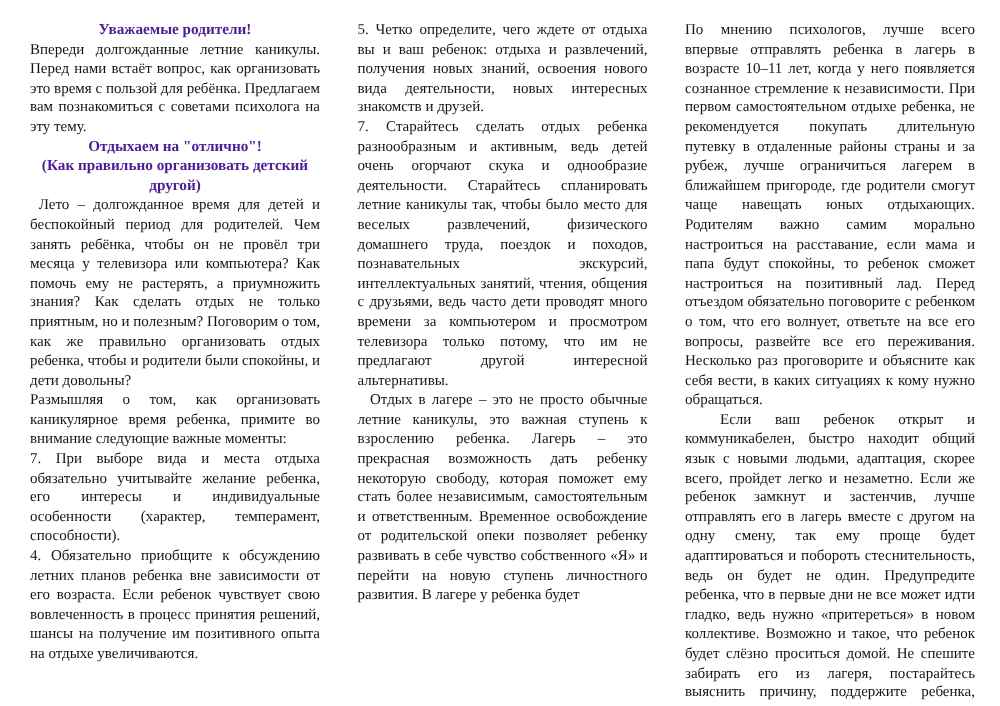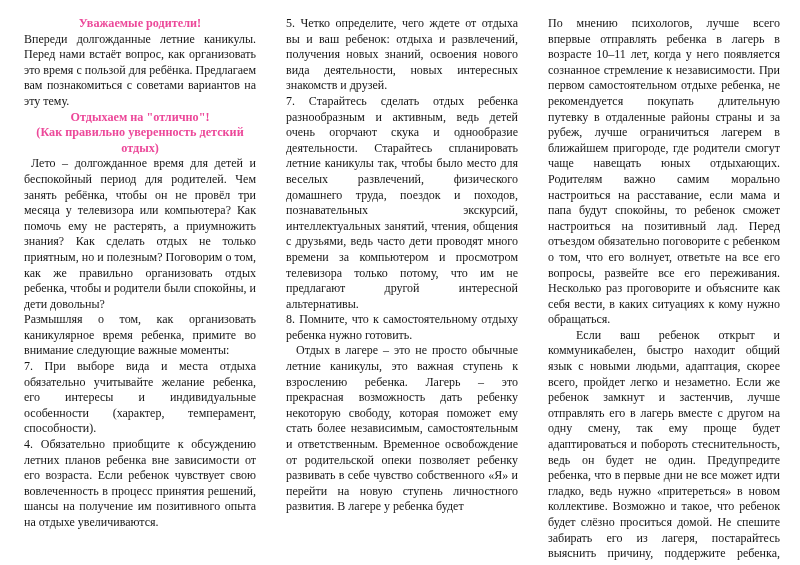--- a/index.html
+++ b/index.html
@@ -26,51 +26,50 @@
     min-width: 0;
     text-align: justify;
   }
   .col p {
     margin: 0;
   }
   .head {
     margin: 0;
     font-weight: bold;
     text-align: center;
-    color: #ec4899;
+    color: #4c1d95;
     font-size: 12.2px;
     line-height: 15.6px;
   }
   .gap-above {
     margin-top: 9px !important;
   }
   .indent-sm { text-indent: 7px; }
   .indent-md { text-indent: 10px; }
   .indent-lg { text-indent: 28px; }
 </style>
 </head>
 <body>
 
 <div class="page">
 
   <div class="col">
     <h2 class="head">Уважаемые родители!</h2>
-    <p>Впереди долгожданные летние каникулы. Перед нами встаёт вопрос, как организовать это время с пользой для ребёнка. Предлагаем вам познакомиться с советами вариантов на эту тему.</p>
+    <p>Впереди долгожданные летние каникулы. Перед нами встаёт вопрос, как организовать это время с пользой для ребёнка. Предлагаем вам познакомиться с советами психолога на эту тему.</p>
     <h2 class="head">Отдыхаем на "отлично"!</h2>
-    <h2 class="head">(Как правильно уверенность детский отдых)</h2>
+    <h2 class="head">(Как правильно организовать детский другой)</h2>
     <p class="indent-sm">Лето – долгожданное время для детей и беспокойный период для родителей. Чем занять ребёнка, чтобы он не провёл три месяца у телевизора или компьютера? Как помочь ему не растерять, а приумножить знания? Как сделать отдых не только приятным, но и полезным? Поговорим о том, как же правильно организовать отдых ребенка, чтобы и родители были спокойны, и дети довольны?</p>
     <p>Размышляя о том, как организовать каникулярное время ребенка, примите во внимание следующие важные моменты:</p>
     <p>7. При выборе вида и места отдыха обязательно учитывайте желание ребенка, его интересы и индивидуальные особенности (характер, темперамент, способности).</p>
     <p>4. Обязательно приобщите к обсуждению летних планов ребенка вне зависимости от его возраста. Если ребенок чувствует свою вовлеченность в процесс принятия решений, шансы на получение им позитивного опыта на отдыхе увеличиваются.</p>
   </div>
 
   <div class="col">
     <p>5. Четко определите, чего ждете от отдыха вы и ваш ребенок: отдыха и развлечений, получения новых знаний, освоения нового вида деятельности, новых интересных знакомств и друзей.</p>
     <p>7. Старайтесь сделать отдых ребенка разнообразным и активным, ведь детей очень огорчают скука и однообразие деятельности. Старайтесь спланировать летние каникулы так, чтобы было место для веселых развлечений, физического домашнего труда, поездок и походов, познавательных экскурсий, интеллектуальных занятий, чтения, общения с друзьями, ведь часто дети проводят много времени за компьютером и просмотром телевизора только потому, что им не предлагают другой интересной альтернативы.</p>
-    <p>8. Помните, что к самостоятельному отдыху ребенка нужно готовить.</p>
     <p class="indent-md">Отдых в лагере – это не просто обычные летние каникулы, это важная ступень к взрослению ребенка. Лагерь – это прекрасная возможность дать ребенку некоторую свободу, которая поможет ему стать более независимым, самостоятельным и ответственным. Временное освобождение от родительской опеки позволяет ребенку развивать в себе чувство собственного «Я» и перейти на новую ступень личностного развития. В лагере у ребенка будет</p>
   </div>
 
   <div class="col">
     <p>По мнению психологов, лучше всего впервые отправлять ребенка в лагерь в возрасте 10–11 лет, когда у него появляется сознанное стремление к независимости. При первом самостоятельном отдыхе ребенка, не рекомендуется покупать длительную путевку в отдаленные районы страны и за рубеж, лучше ограничиться лагерем в ближайшем пригороде, где родители смогут чаще навещать юных отдыхающих. Родителям важно самим морально настроиться на расставание, если мама и папа будут спокойны, то ребенок сможет настроиться на позитивный лад. Перед отъездом обязательно поговорите с ребенком о том, что его волнует, ответьте на все его вопросы, развейте все его переживания. Несколько раз проговорите и объясните как себя вести, в каких ситуациях к кому нужно обращаться.</p>
     <p class="indent-lg">Если ваш ребенок открыт и коммуникабелен, быстро находит общий язык с новыми людьми, адаптация, скорее всего, пройдет легко и незаметно. Если же ребенок замкнут и застенчив, лучше отправлять его в лагерь вместе с другом на одну смену, так ему проще будет адаптироваться и побороть стеснительность, ведь он будет не один. Предупредите ребенка, что в первые дни не все может идти гладко, ведь нужно «притереться» в новом коллективе. Возможно и такое, что ребенок будет слёзно проситься домой. Не спешите забирать его из лагеря, постарайтесь выяснить причину, поддержите ребенка, вселите в него уверенность и позитивное настроение. Для того чтобы ребенок чувствовал себя на отдыхе комфортно, он должен быть готов к</p>
   </div>
 
 </div>
 

